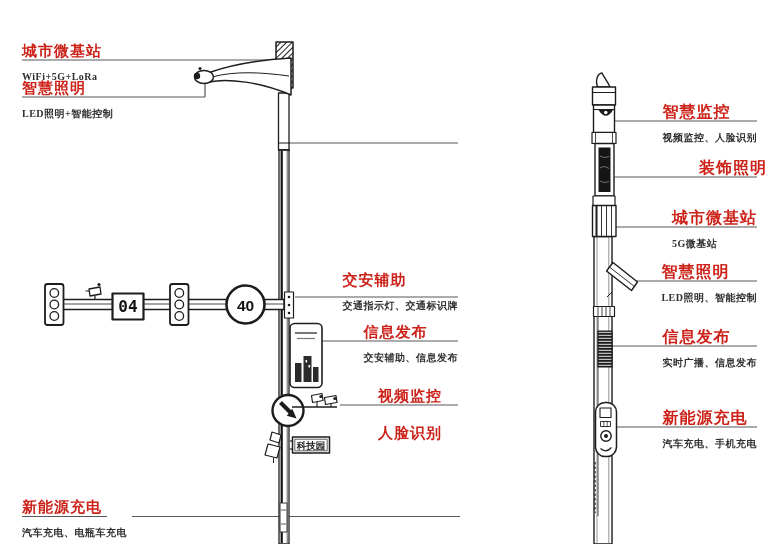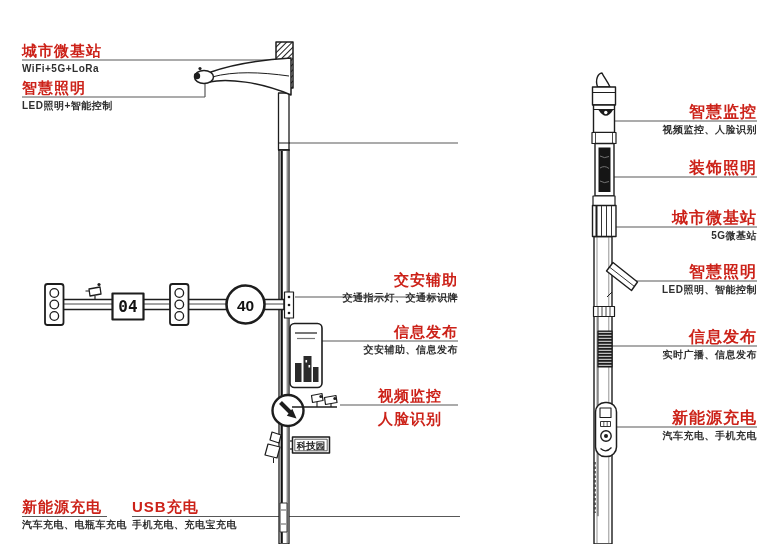--- a/index.html
+++ b/index.html
@@ -1,26 +1,26 @@
 <!DOCTYPE html>
 <html style="--red: #cc2219; --sub: #2f2f2f;"><head>
 <meta charset="utf-8">
 <style>
   html,body{margin:0;padding:0;background:#fff;}
   #canvas{position:relative;width:778px;height:544px;background:#fff;overflow:hidden;
           font-family:"Liberation Sans",sans-serif;}
   #lineart{position:absolute;left:0;top:0;}
   .callout{position:absolute;}
-  .align-right{text-align:right;}
+  .align-right{}
   .c-title{font-family:"Liberation Sans",sans-serif;font-weight:bold;font-size:15px;
            line-height:16px;color:var(--red,#cc2219);white-space:nowrap;letter-spacing:1px;}
   .c-title.big{font-size:16px;line-height:17px;}
-  .c-title.second{margin-top:7px;}
-  .c-sub{font-family:Liberation Sans, sans-serif;font-weight:bold;font-size:10px;
-         line-height:11px;color:var(--sub,#2f2f2f);margin-top:4px;white-space:nowrap;
+  .c-title.second{margin-top:23px;font-family:Liberation Mono, monospace;}
+  .c-sub{font-family:Liberation Serif, serif;font-weight:bold;font-size:10px;
+         line-height:11px;color:var(--sub,#2f2f2f);margin-top:12px;white-space:nowrap;
          letter-spacing:0.5px;}
 </style>
 </head>
 <body>
 
 <div id="canvas">
 
   <svg id="lineart" width="778" height="544" viewBox="0 0 778 544">
     <defs>
       <pattern id="hatch" width="4" height="4" patternUnits="userSpaceOnUse" patternTransform="rotate(45)">
@@ -265,30 +265,26 @@
   </div>
   <div class="callout align-right" style="right:336px;top:388px">
     <div class="c-title">视频监控</div>
     <div class="c-title second">人脸识别</div>
   </div>
 
   <div class="callout" style="left:22px;top:499px">
     <div class="c-title">新能源充电</div>
     <div class="c-sub">汽车充电、电瓶车充电</div>
   </div>
-  <div class="callout" style="left:132px;top:499px">
-    <div class="c-title">USB充电</div>
-    <div class="c-sub">手机充电、充电宝充电</div>
-  </div>
 
   <div class="callout align-right" style="right:21px;top:103px">
     <div class="c-title big">智慧监控</div>
     <div class="c-sub">视频监控、人脸识别</div>
   </div>
-  <div class="callout align-right" style="right:21px;top:159px">
+  <div class="callout align-right" style="right:11px;top:159px">
     <div class="c-title big">装饰照明</div>
   </div>
   <div class="callout align-right" style="right:21px;top:209px">
     <div class="c-title big">城市微基站</div>
     <div class="c-sub">5G微基站</div>
   </div>
   <div class="callout align-right" style="right:21px;top:263px">
     <div class="c-title big">智慧照明</div>
     <div class="c-sub">LED照明、智能控制</div>
   </div>

